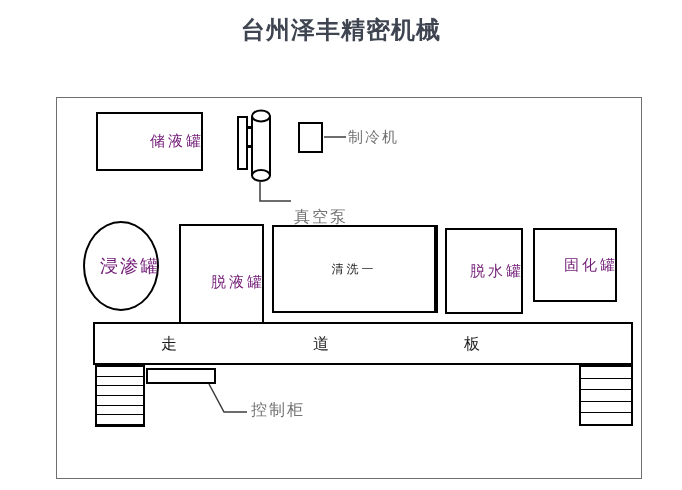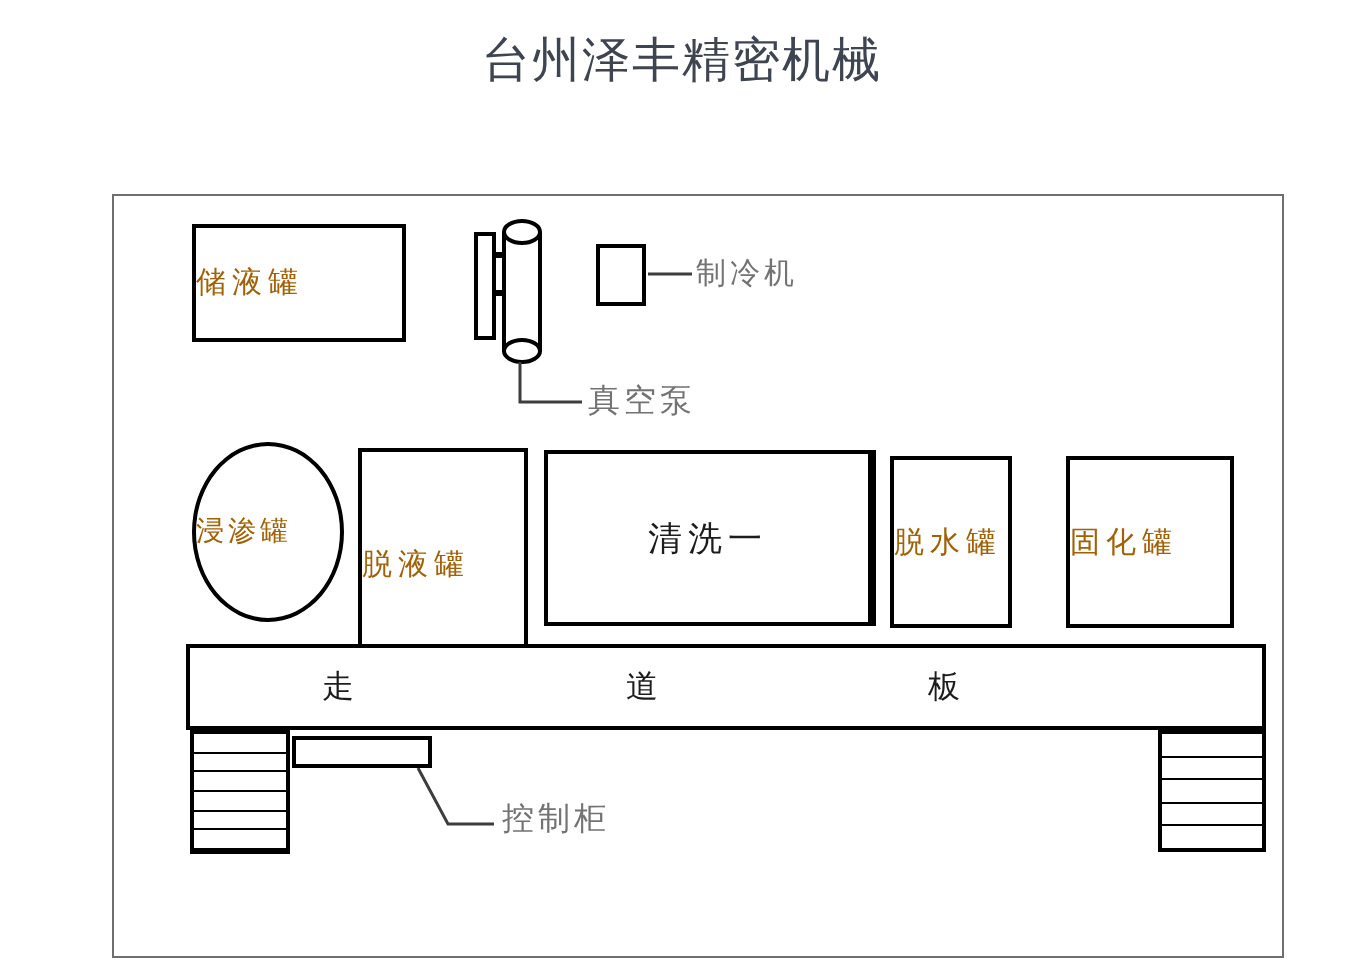--- a/index.html
+++ b/index.html
@@ -3,51 +3,51 @@
 <meta charset="utf-8">
 <style>
   html,body{margin:0;padding:0;background:#ffffff;}
   .canvas{
     position:relative;width:682px;height:490px;background:#ffffff;
     font-family:"Liberation Serif", serif;overflow:hidden;
   }
   .title{
     position:absolute;left:0;top:14px;width:682px;text-align:center;
     font-family:"Liberation Sans", sans-serif;
-    font-size:24px;font-weight:400;letter-spacing:1px;color:#3e4551;
+    font-size:24px;font-weight:700;letter-spacing:1px;color:#3e4551;
   }
   .outer-box{
     position:absolute;left:56px;top:97px;width:586px;height:382px;
     border:1.5px solid #6f6f6f;box-sizing:border-box;
   }
   .rect{
     position:absolute;border:2px solid #000;box-sizing:border-box;background:#fff;
-    display:flex;align-items:center;justify-content:flex-start;
-    font-size:15px;letter-spacing:3px;color:#a16207;
+    display:flex;align-items:center;justify-content:flex-end;
+    font-size:15px;letter-spacing:3px;color:#701a75;
   }
   .rect span{margin-right:-3px;}
   .storage{left:96px;top:112px;width:107px;height:59px;}
   .pump-rect{left:237px;top:116px;width:11px;height:54px;}
   .chiller{left:298px;top:122px;width:25px;height:31px;}
   .tank-ellipse{
-    left:96px;top:221px;width:76px;height:90px;border-radius:50%;
-    font-size:14px;letter-spacing:2px;
+    left:83px;top:221px;width:76px;height:90px;border-radius:50%;
+    font-size:18px;letter-spacing:2px;
   }
   .drain{left:179px;top:224px;width:85px;height:116px;}
   .cleaning{
     position:absolute;left:272px;top:225px;width:166px;height:88px;
     border:2px solid #000;box-sizing:border-box;display:flex;background:#fff;
   }
   .cleaning .cell{
     flex:1;display:flex;align-items:center;justify-content:center;
-    font-size:17px;letter-spacing:3px;color:#1c1c1c;
+    font-size:12px;letter-spacing:3px;color:#1c1c1c;
   }
   .cleaning .cell:first-child{border-right:2px solid #000;}
-  .dewater{left:445px;top:228px;width:61px;height:86px;}
-  .curing{left:533px;top:228px;width:84px;height:86px;}
+  .dewater{left:445px;top:228px;width:78px;height:86px;}
+  .curing{left:533px;top:228px;width:84px;height:74px;}
   .walkway{
     position:absolute;left:93px;top:322px;width:540px;height:43px;
     border:2px solid #000;box-sizing:border-box;background:#fff;
   }
   .walkway .wchar{
     position:absolute;top:50%;transform:translate(-50%,-50%);
     font-size:16px;color:#1c1c1c;
   }
   .ladder{
     position:absolute;border:2px solid #000;box-sizing:border-box;
@@ -89,21 +89,21 @@
   <div class="tick" style="left:247px;top:145px;"></div>
 
   <div class="rect chiller"></div>
 
   <svg class="overlay" width="682" height="490" viewBox="0 0 682 490">
     <polyline points="260,181 260,201 291,201" fill="none" stroke="#3d3d3d" stroke-width="1.5"></polyline>
     <line x1="324" y1="137" x2="346" y2="137" stroke="#3d3d3d" stroke-width="1.5"></line>
     <polyline points="209,384 224,412 247,412" fill="none" stroke="#3d3d3d" stroke-width="1.5"></polyline>
   </svg>
 
-  <div class="leader-label" style="left:294px;top:201px;text-align:center;">真空泵</div>
+  <div class="leader-label" style="left:294px;top:217px;text-align:center;">真空泵</div>
   <div class="leader-label" style="left:348px;top:137px;font-size:15px;">制冷机</div>
   <div class="leader-label" style="left:251px;top:410px;">控制柜</div>
 
   <div class="rect tank-ellipse">
     <span>浸渗罐</span>
   </div>
   <div class="rect drain">
     <span>脱液罐</span>
   </div>
   <div class="cleaning">

